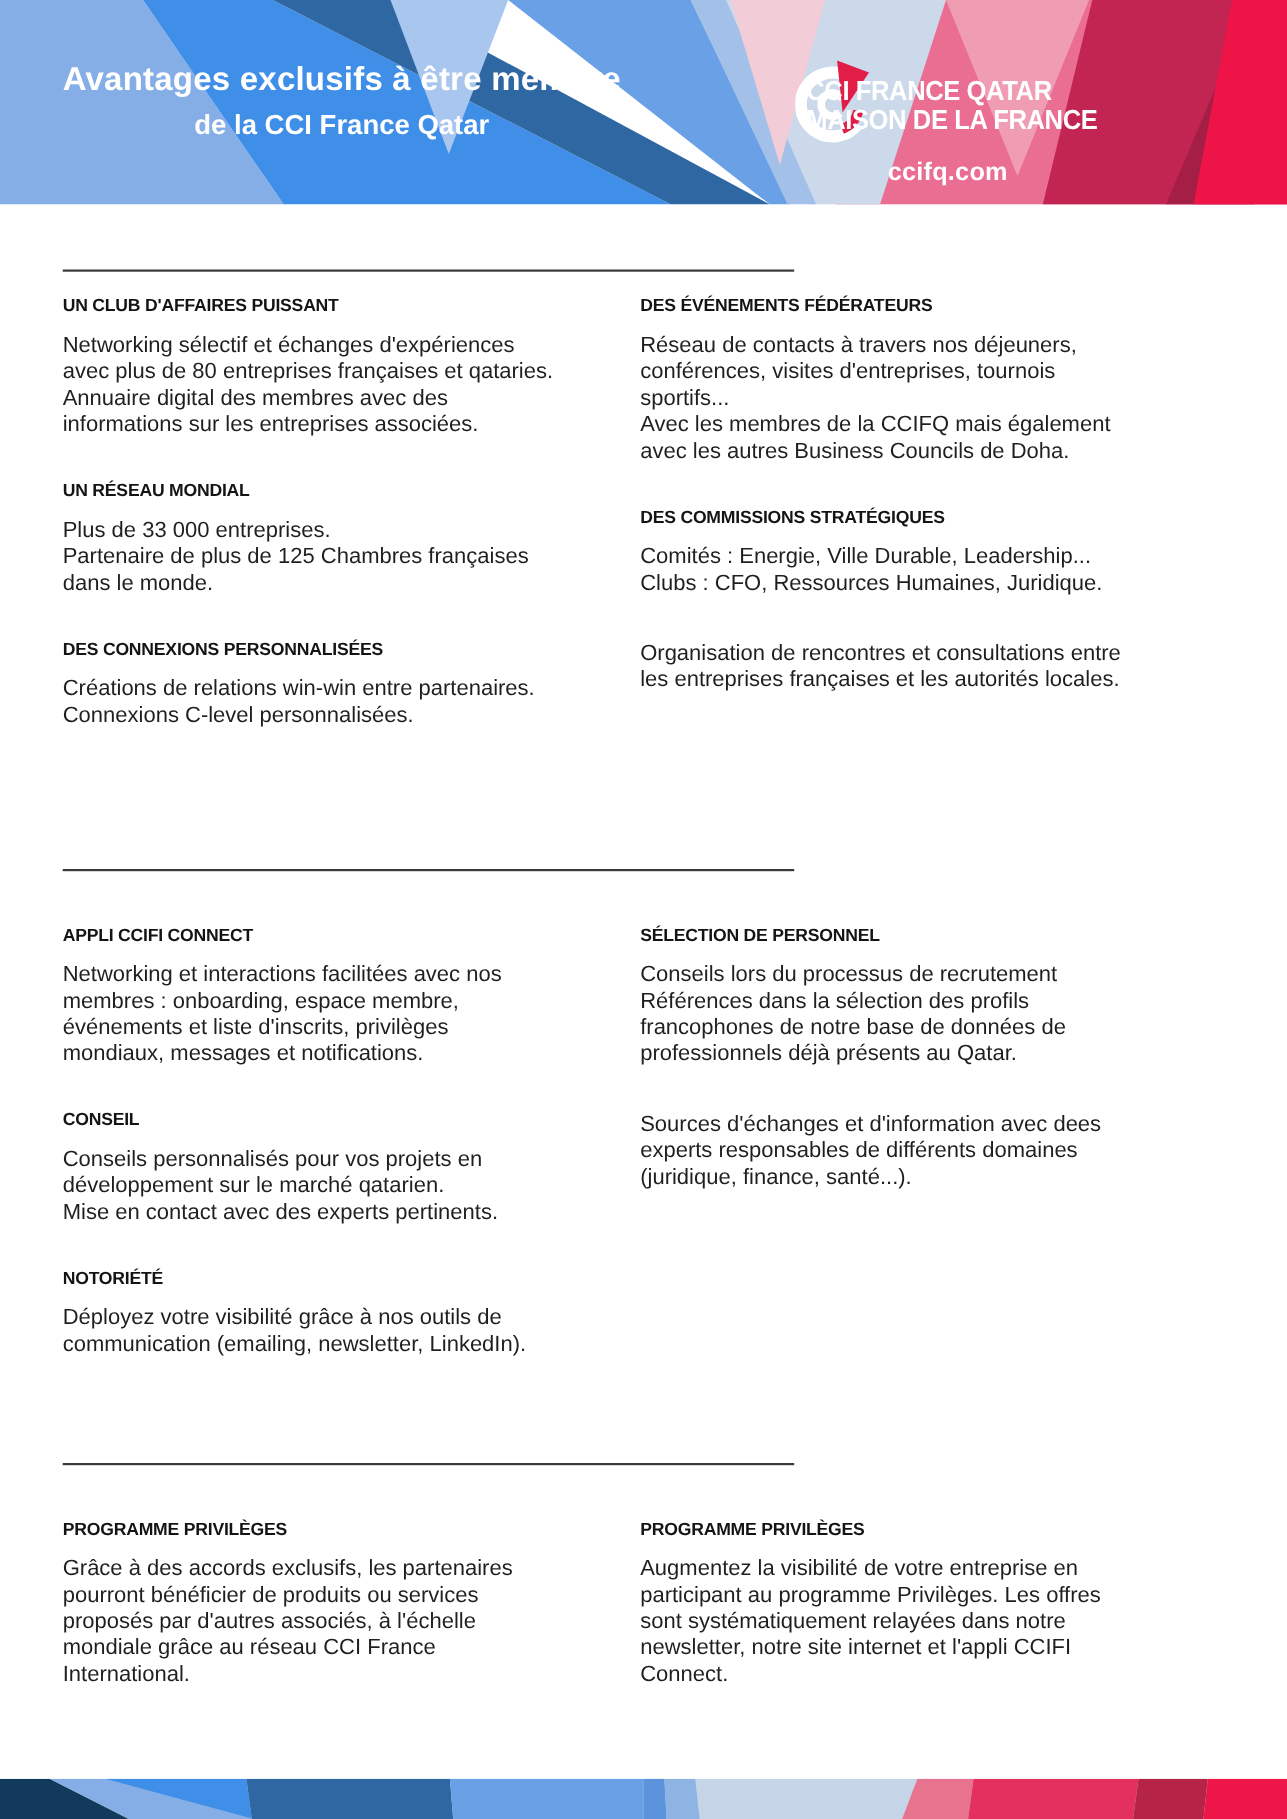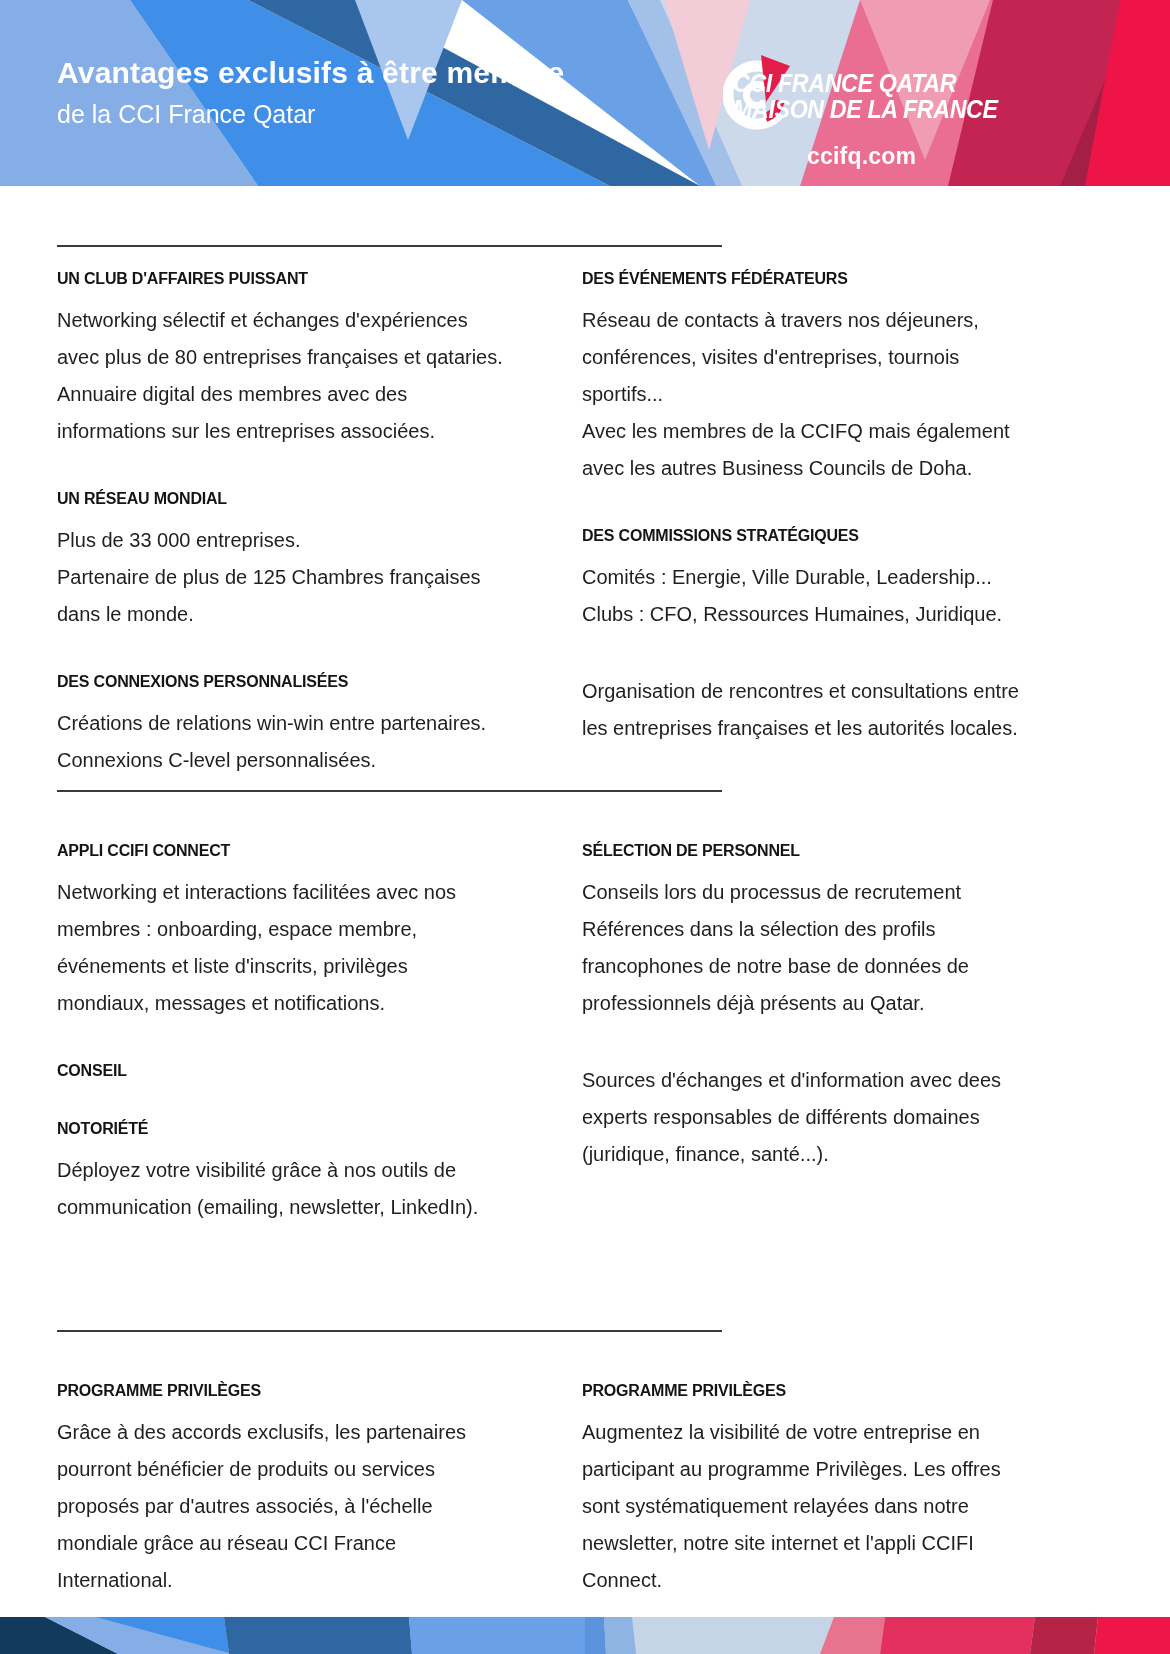--- a/index.html
+++ b/index.html
@@ -7,23 +7,23 @@
     position:relative; width:1170px; height:1654px; margin:0 auto;
     background:#ffffff; overflow:hidden;
     font-family:"Liberation Sans", sans-serif;
   }
 
   
   .header { position:absolute; top:0; left:0; width:1170px; height:186px; }
   .header svg { position:absolute; inset:0; display:block; }
   .header-title { position:absolute; left:57px; top:56px; color:#ffffff; }
   .header-title .t1 { font-size:30px; font-weight:800; letter-spacing:.2px; margin:0; }
-  .header-title .t2 { font-size:25px; font-weight:400; margin:10px 0 0; }
-
-  .logo { position:absolute; left:723px; top:50px; display:flex; align-items:center;font-style:italic; }
+  .header-title .t2 { font-size:25px; font-weight:700; margin:10px 0 0;text-align:center; }
+
+  .logo { position:absolute; left:723px; top:50px; display:flex; align-items:center; }
   .logo-mark { width:74px; height:86px; flex:0 0 auto; }
   .logo-text { margin-left:10px; margin-top:20px; color:#ffffff; transform:scaleX(.93); transform-origin:left top; }
   .logo-text .l1, .logo-text .l2 { font-size:25px; font-weight:700; letter-spacing:-.4px; line-height:26px; white-space:nowrap; }
   .logo-site { position:absolute; left:807px; top:143px; color:#ffffff; font-size:23px; font-weight:700; letter-spacing:.2px;text-align:center; }
 
   
   .divider { position:absolute; left:57px; width:665px; height:0; border-top:2px solid #3a3a3a; }
   .divider-1 { top:245px; }
   .divider-2 { top:790px; }
   .divider-3 { top:1330px; }
@@ -34,21 +34,21 @@
   .block-3 { top:1382px; }
   .col { position:absolute; top:0; }
   .col-left  { left:0;    width:468px; }
   .col-right { left:525px; width:478px; }
 
   .section + .section { margin-top:40px; }
   .section-heading {
     margin:0; font-size:16px; font-weight:700; color:#141414; letter-spacing:-.2px;
   }
   .section-body {
-    margin:14px 0 0; font-size:20px; line-height:37px; color:#1f1f1f;
+    margin:14px 0 0; font-size:20px; line-height:24px; color:#1f1f1f;
     white-space:pre-line;
   }
 
   
   .footer { position:absolute; left:0; bottom:0; width:1170px; height:37px; }
   .footer svg { display:block; }
 </style>
 </head>
 <body>
 
@@ -143,20 +143,23 @@
     <div class="col col-left">
         <div class="section">
           <h3 class="section-heading">APPLI CCIFI CONNECT</h3>
           <p class="section-body">Networking et interactions facilitées avec nos
 membres : onboarding, espace membre,
 événements et liste d'inscrits, privilèges
 mondiaux, messages et notifications.</p>
         </div>
         <div class="section">
           <h3 class="section-heading">CONSEIL</h3>
+          <p class="section-body">Conseils personnalisés pour vos projets en
+développement sur le marché qatarien.
+Mise en contact avec des experts pertinents.</p>
         </div>
         <div class="section">
           <h3 class="section-heading">NOTORIÉTÉ</h3>
           <p class="section-body">Déployez votre visibilité grâce à nos outils de
 communication (emailing, newsletter, LinkedIn).</p>
         </div>
       </div>
     <div class="col col-right">
         <div class="section">
           <h3 class="section-heading">SÉLECTION DE PERSONNEL</h3>

